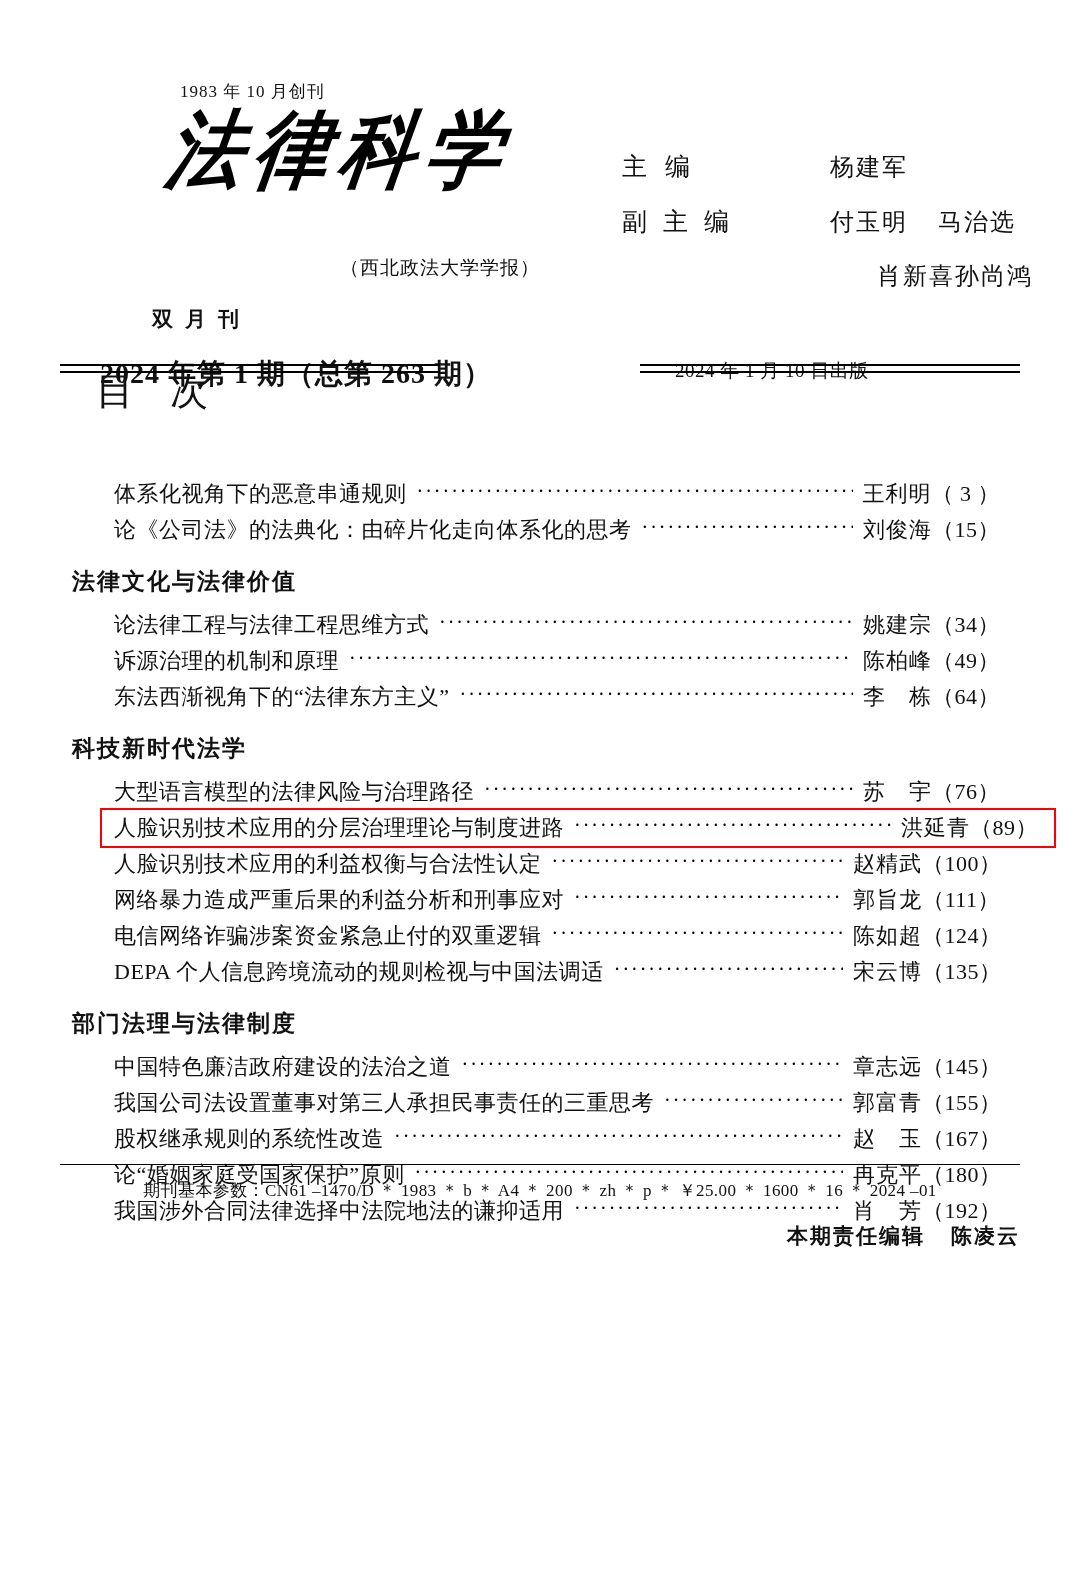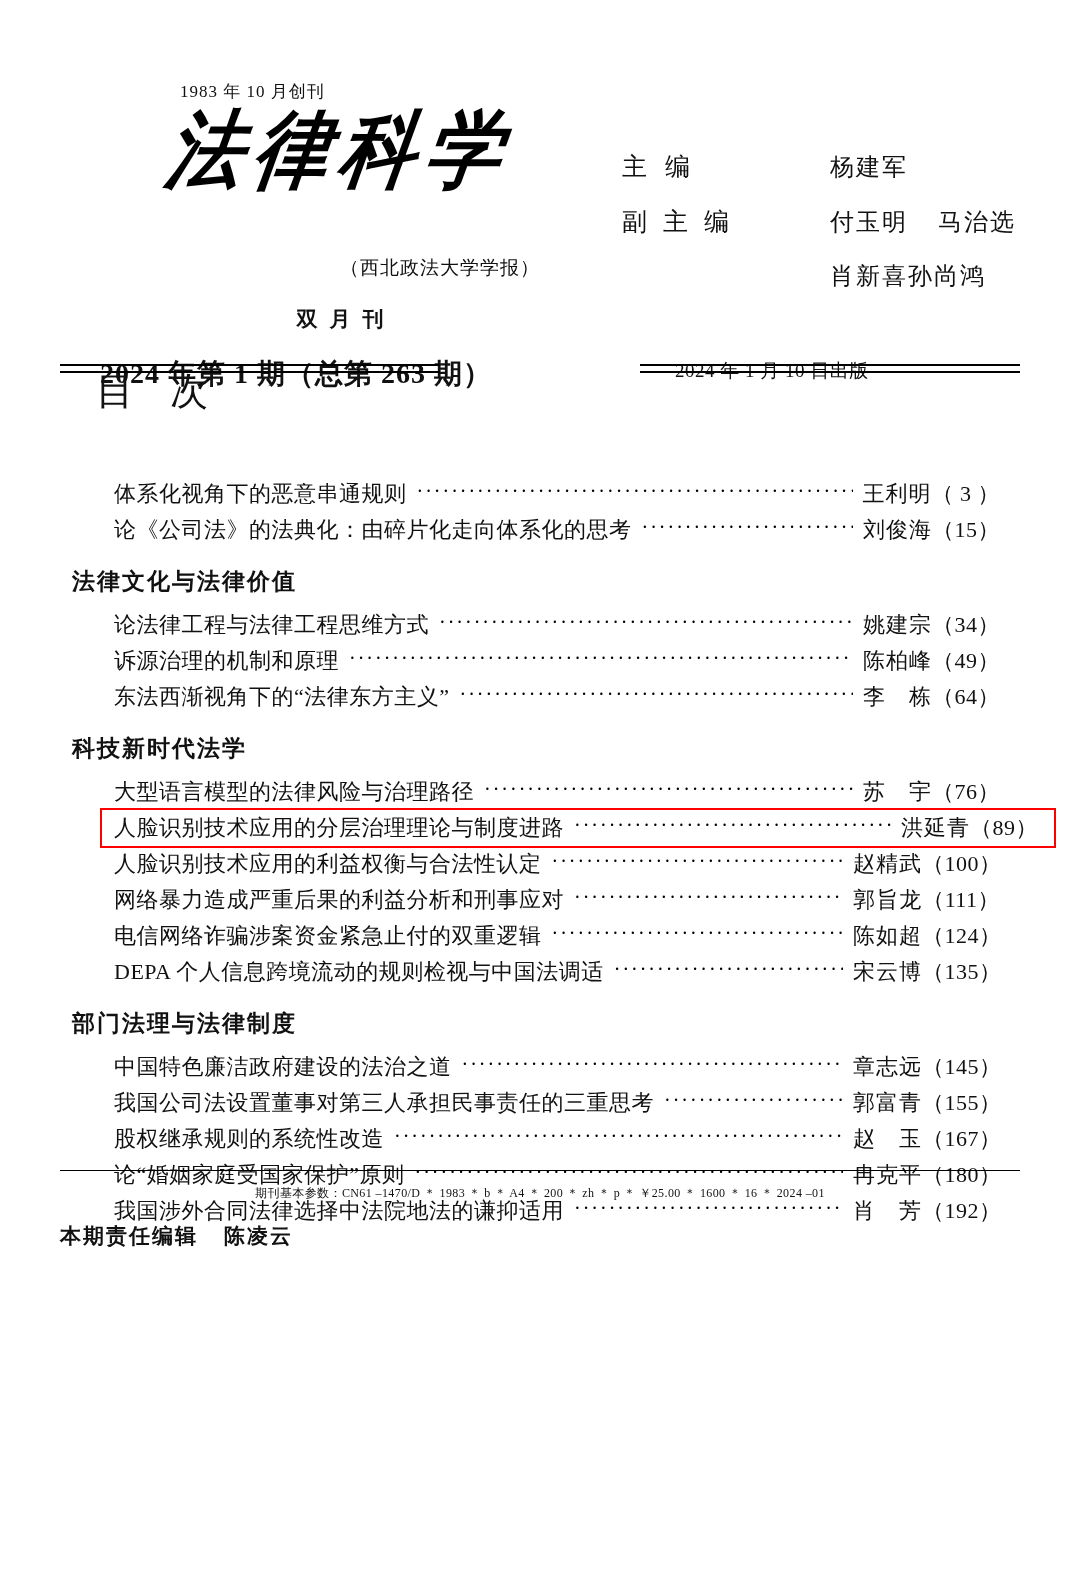--- a/index.html
+++ b/index.html
@@ -61,21 +61,21 @@
     width: 400px;
     text-align: right;
     font-size: 19px;
     letter-spacing: 1px;
   }
   .periodicity {
     position: absolute;
     left: 80px;
     top: 305px;
     width: 400px;
-    text-align: center;
+    text-align: left;
     font-size: 21px;
     font-weight: 700;
     letter-spacing: 12px;
     text-indent: 12px;
   }
   .issue {
     position: absolute;
     left: 40px;
     top: 355px;
     width: 460px;
@@ -116,20 +116,21 @@
   }
   .ed-names .gap {
     display: inline-block;
     width: 30px;
   }
   .ed-row-extra {
     margin-left: 210px;
     font-size: 24px;
     letter-spacing: 2px;
     margin-bottom: 26px;
+    text-align: center;
   }
   .pubdate {
     position: absolute;
     left: 615px;
     top: 358px;
     font-size: 19px;
     letter-spacing: 0.5px;
   }
 
   
@@ -224,26 +225,26 @@
     left: 60px;
     right: 60px;
     bottom: 38px;
   }
   .footer .fr {
     border-top: 1px solid #000;
     margin-bottom: 14px;
   }
   .footer .params {
     text-align: center;
-    font-size: 12px;
+    font-size: 17px;
     letter-spacing: 0.4px;
     margin-bottom: 20px;
   }
   .footer .editor-line {
-    text-align: left;
+    text-align: right;
     font-size: 21px;
     font-weight: 700;
     letter-spacing: 2px;
   }
   .footer .editor-line .name { margin-left: 26px; }
 </style>
 </head>
 <body>
 
 <div class="page">

